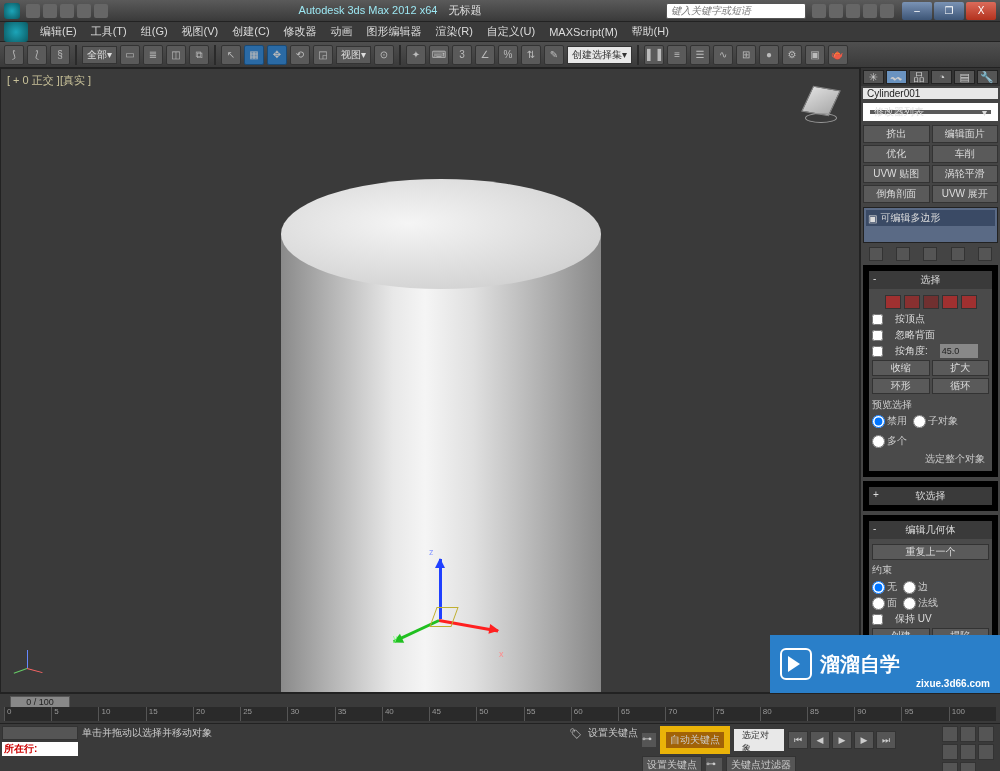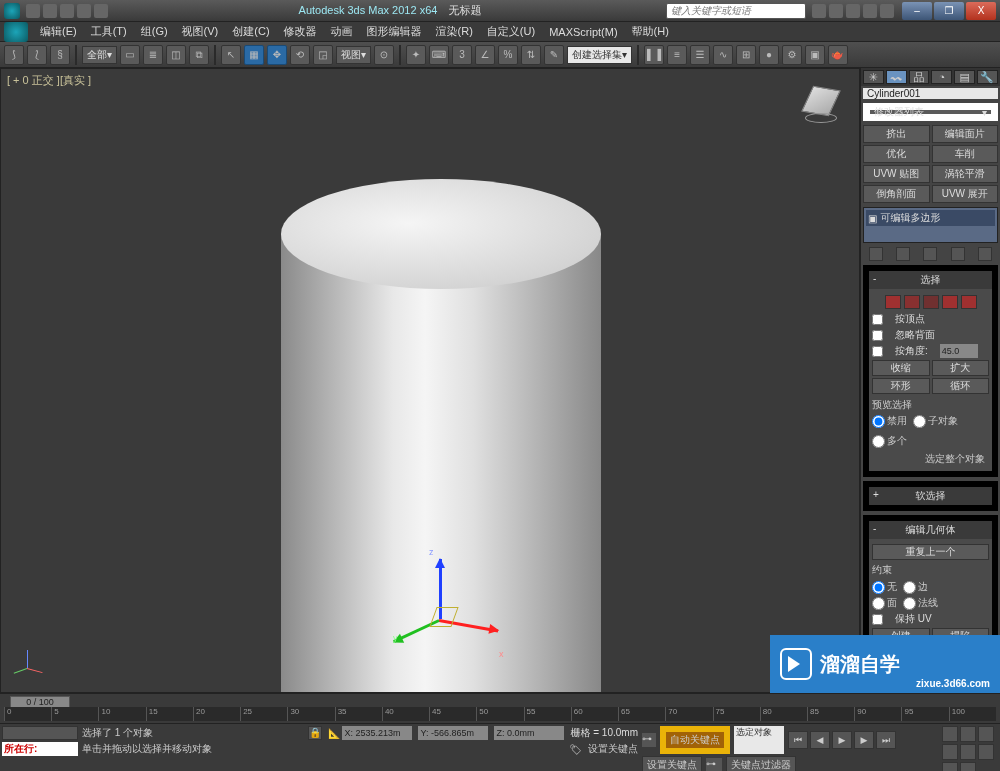--- a/index.html
+++ b/index.html
@@ -124,21 +124,21 @@
 .status-mid .row { display:flex; align-items:center; gap:6px; font-size:10px; }
 .coord { display:flex; align-items:center; gap:2px; }
 .coord .cv { width:70px; height:14px; background:#888; color:#222; font-size:9px; padding:0 2px; display:flex; align-items:center; }
 .coord .lbl { color:#ddd; }
 .grid-sp { color:#ddd; }
 .prompt { color:#ccc; font-size:10px; }
 .status-right { width:300px; display:flex; flex-direction:column; padding:2px; gap:2px; }
 .transport { display:flex; gap:2px; }
 .transport .tb { width:20px; height:18px; background:#555; border:1px solid #333; display:flex; align-items:center; justify-content:center; font-size:9px; color:#ccc; }
 .ak-row { display:flex; align-items:center; gap:4px; font-size:10px; }
-.ak-dd { width:50px; height:28px; background:#e8e8e8; color:#333; font-size:9px; padding:0 2px; }
+.ak-dd { width:50px; height:22px; background:#e8e8e8; color:#333; font-size:9px; padding:0 8px; }
 .nav-cube { width:60px; display:flex; flex-wrap:wrap; gap:2px; padding:2px; }
 .nav-cube span { width:16px; height:16px; background:#555; border:1px solid #333; }
 </style>
 </head>
 <body>
 
 <div class="titlebar">
   <div class="app-icon"></div>
   <div class="qat">
     <span></span>
@@ -418,36 +418,20 @@
   </div>
 </div>
 
 <div class="status">
   <div class="status-left">
     <div class="sl-btn"></div>
     <div class="sl-input">所在行:</div>
   </div>
   <div class="status-mid">
     <div class="row">
-      <span class="prompt">选择了 1 个对象</span>
-      <span style="flex:1"></span>
-      <span style="width:14px;height:14px;background:#555;border:1px solid #333;">🔒</span>
-      <div class="coord">
-          <span class="lbl">📐</span>
-          <div class="cv">X: 2535.213m</div>
-        </div>
-      <div class="coord">
-          <div class="cv">Y: -566.865m</div>
-        </div>
-      <div class="coord">
-          <div class="cv">Z: 0.0mm</div>
-        </div>
-      <span class="grid-sp">栅格 = 10.0mm</span>
-    </div>
-    <div class="row">
       <span class="prompt">单击并拖动以选择并移动对象</span>
       <span style="flex:1"></span>
       <span>🏷</span>
       <span class="prompt">设置关键点</span>
     </div>
   </div>
   <div class="status-right">
     <div class="ak-row">
       <span style="width:14px;height:14px;background:#555;">⊶</span>
       <span style="background:#a16207;padding:1px 4px;border:6px solid #eab308;">自动关键点</span>

